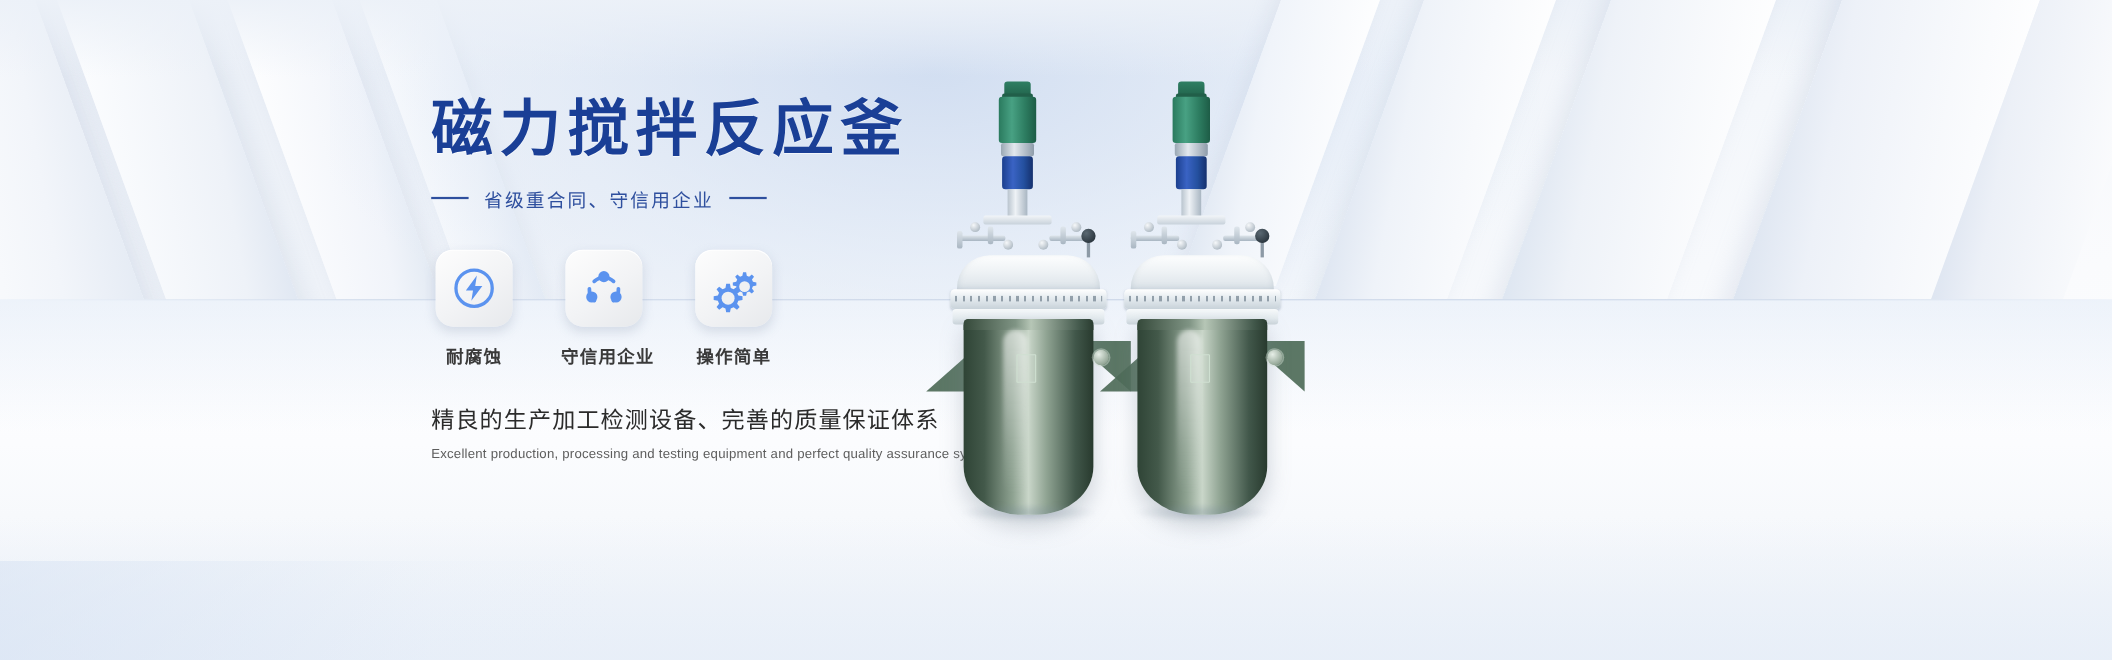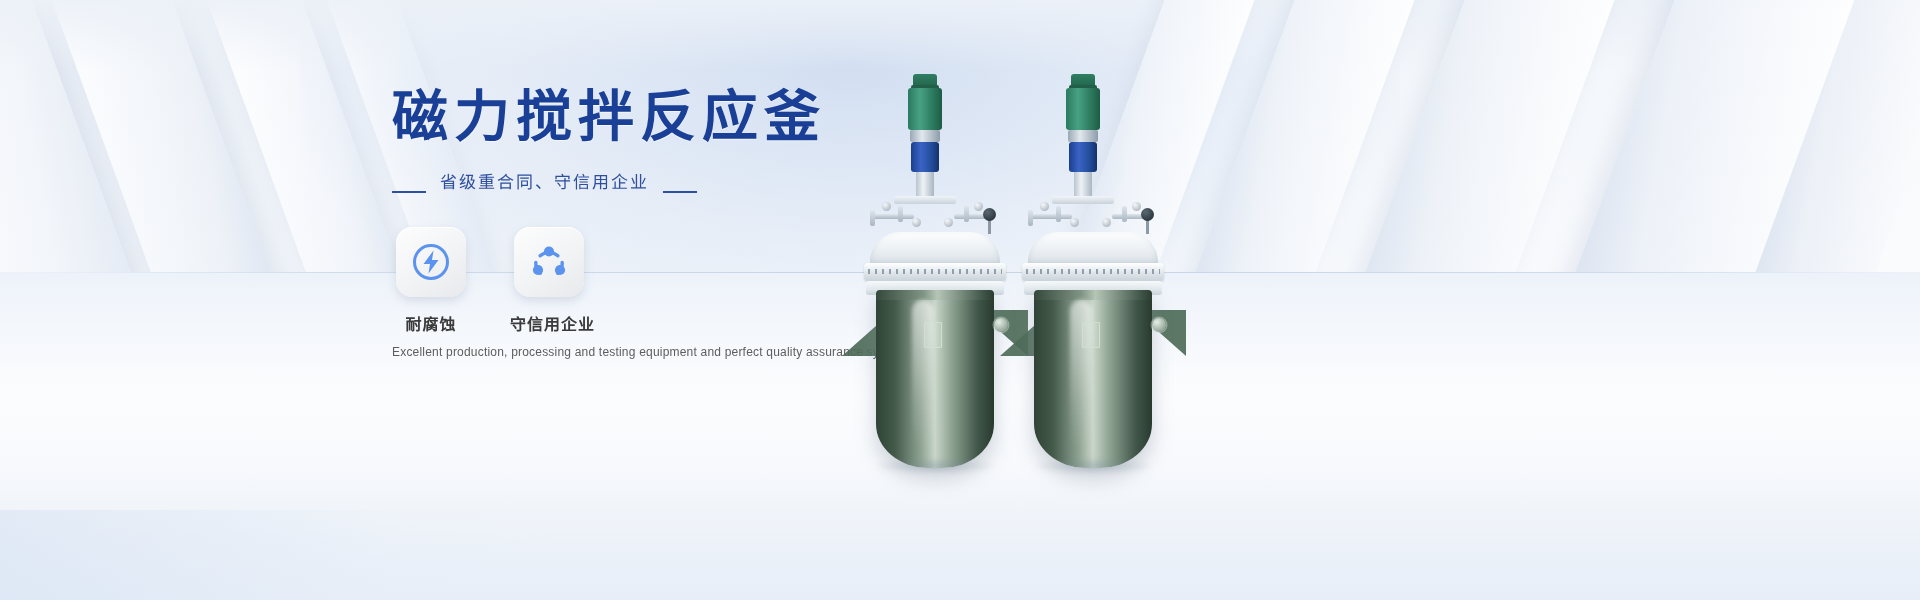--- a/index.html
+++ b/index.html
@@ -98,21 +98,21 @@
     letter-spacing: 6px;
     color: #1a3f96;
     line-height: 1.1;
     margin: 0;
     white-space: nowrap;
     text-shadow: 0 1px 0 rgba(255,255,255,.6);
   }
 
   .subline {
     display: flex;
-    align-items: flex-end;
+    align-items: center;
     gap: 14px;
     margin-top: 20px;
     color: #2e4f9e;
     font-size: 17px;
     letter-spacing: 2px;
     font-weight: 400;
   }
   .subline .rule {
     display: inline-block;
     width: 34px; height: 2px;
@@ -369,23 +369,39 @@
               <path d="M13.4 33.2 A13 13 0 0 1 8.8 22.5" fill="none" stroke="#5b93ef" stroke-width="3.4" stroke-linecap="round"></path>
               <circle cx="22" cy="11.5" r="5.1" fill="#5b93ef"></circle>
               <circle cx="11" cy="30" r="5.1" fill="#5b93ef"></circle>
               <circle cx="33" cy="30" r="5.1" fill="#5b93ef"></circle>
             </svg>
           </span>
         </div>
         <div class="feature-label">守信用企业</div>
       </div>
 
+      <div class="feature">
+        <div class="feature-tile">
+          <span>
+            <svg width="46" height="44" viewBox="0 0 46 44">
+              <g fill="#5b93ef">
+                <path d="M31.5 7.5 l2.8 0 .6 3.1 2.1 .9 2.5-1.9 2 2 -1.9 2.5 .9 2.1 3.1 .6 0 2.8 -3.1 .6 -.9 2.1 1.9 2.5 -2 2 -2.5-1.9 -2.1 .9 -.6 3.1 -2.8 0 -.6-3.1 -2.1-.9 -2.5 1.9 -2-2 1.9-2.5 -.9-2.1 -3.1-.6 0-2.8 3.1-.6 .9-2.1 -1.9-2.5 2-2 2.5 1.9 2.1-.9z"></path>
+                <circle cx="32.9" cy="20.6" r="4.9" fill="#eef0f2"></circle>
+                <path d="M16.2 18 l3.4 0 .7 3.8 2.6 1.1 3.1-2.3 2.4 2.4 -2.3 3.1 1.1 2.6 3.8 .7 0 3.4 -3.8 .7 -1.1 2.6 2.3 3.1 -2.4 2.4 -3.1-2.3 -2.6 1.1 -.7 3.8 -3.4 0 -.7-3.8 -2.6-1.1 -3.1 2.3 -2.4-2.4 2.3-3.1 -1.1-2.6 -3.8-.7 0-3.4 3.8-.7 1.1-2.6 -2.3-3.1 2.4-2.4 3.1 2.3 2.6-1.1z"></path>
+                <circle cx="17.9" cy="31.1" r="5.9" fill="#eef0f2"></circle>
+              </g>
+            </svg>
+          </span>
+        </div>
+        <div class="feature-label">操作简单</div>
+      </div>
 
     </div>
 
+    <div class="tagline-cn">精良的生产加工检测设备、完善的质量保证体系</div>
     <div class="tagline-en">Excellent production, processing and testing equipment and perfect quality assurance system</div>
   </div>
 
   <div class="reactors">
 
     <div class="reactor a">
       <div class="motor-fan"></div>
       <div class="motor-cap"></div>
       <div class="motor-body"></div>
       <div class="gearbox"></div>

